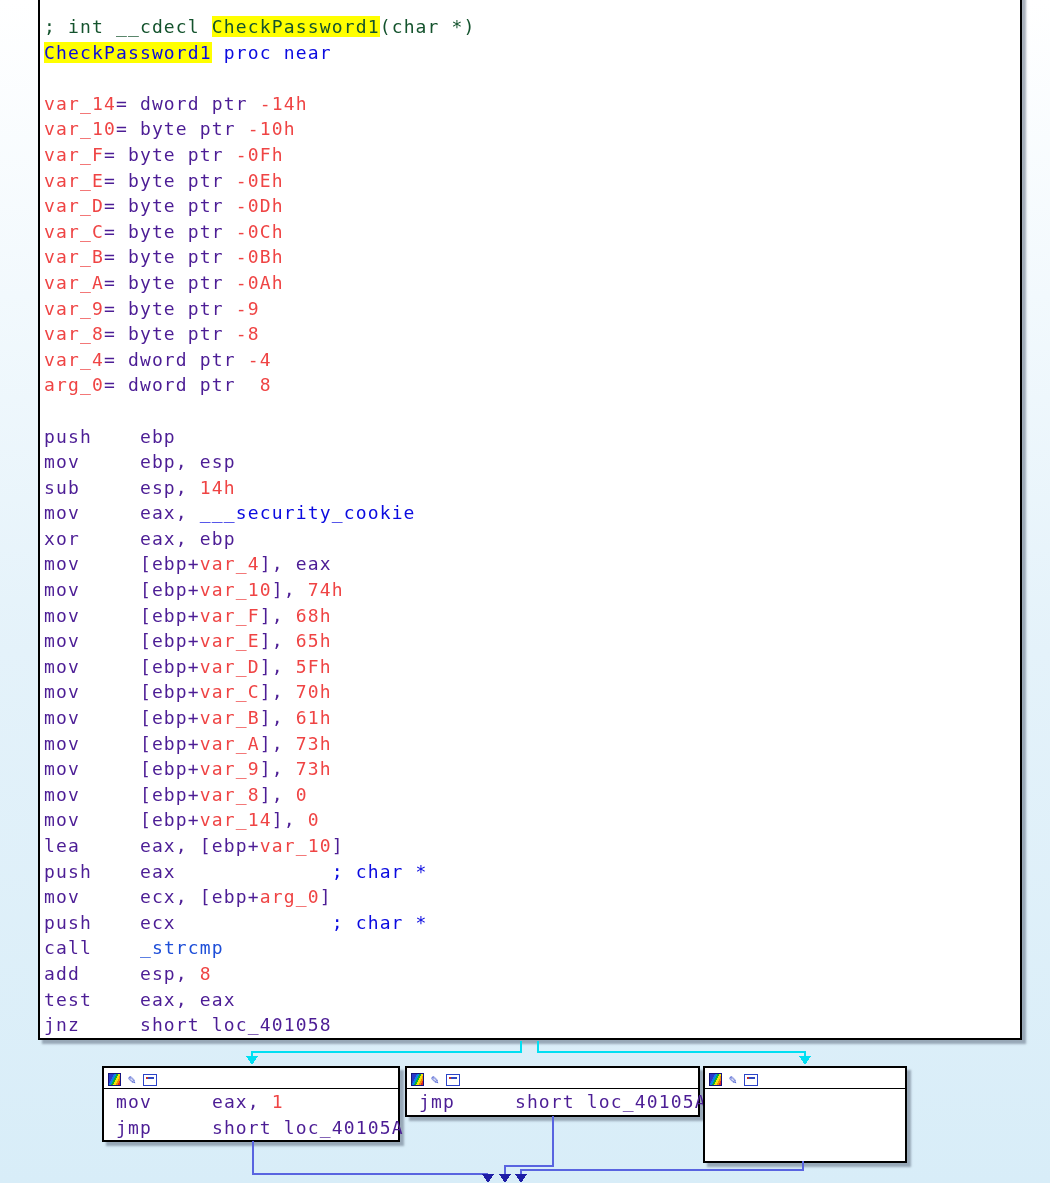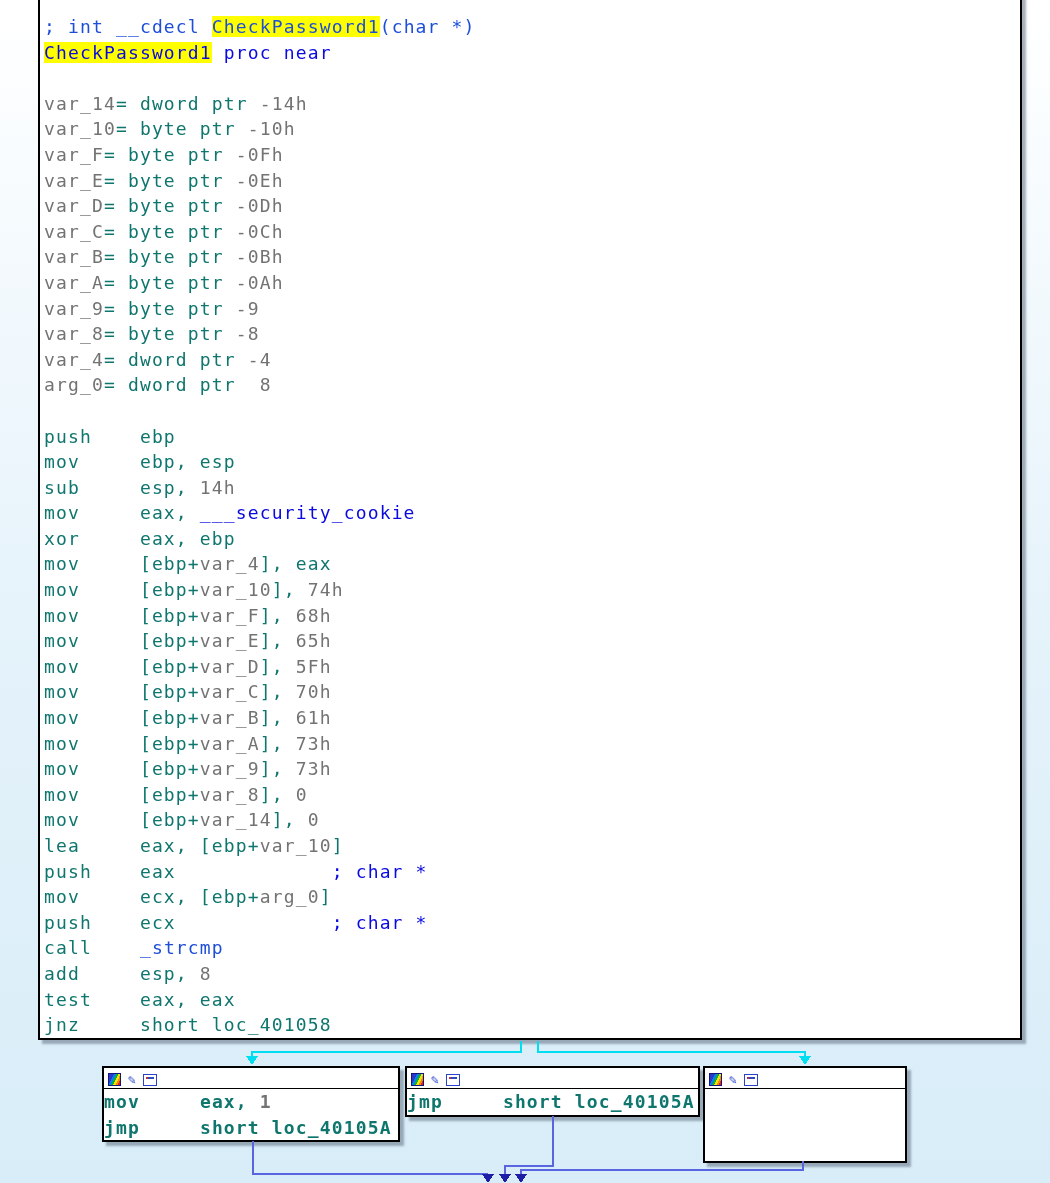--- a/index.html
+++ b/index.html
@@ -21,28 +21,28 @@
   .code{
     font-family:"DejaVu Sans Mono",monospace;
     font-size:18px;
     line-height:25.6px;
     letter-spacing:1.15px;
     white-space:pre;
     color:#000090;
     margin:0;
   }
   .ln{height:25.6px;}
-  .c-n{color:#0f766e;}
-  .c-cm{color:#1d4ed8;}
+  .c-n{color:#4c1d95;}
+  .c-cm{color:#14532d;}
   .c-b{color:#0a0ae0;}
-  .c-g{color:#737373;}
+  .c-g{color:#ef4444;}
   .c-lav{color:#1d4ed8;}
   .hl{background:#ffff00;margin-top:16px;}
   #main-code{padding:22px 0 0 4px;}
-  .smallcode{padding:0 0 0 0;font-weight:bold;}
+  .smallcode{padding:0 0 0 12px;}
   .nhdr{
     height:17px;
     padding:3px 0 0 4px;
     border-bottom:1px solid #000;
     display:flex;
     align-items:center;
     gap:4px;
     background:#ffffff;
   }
   .ic{width:13px;height:13px;box-sizing:border-box;display:inline-block;}

